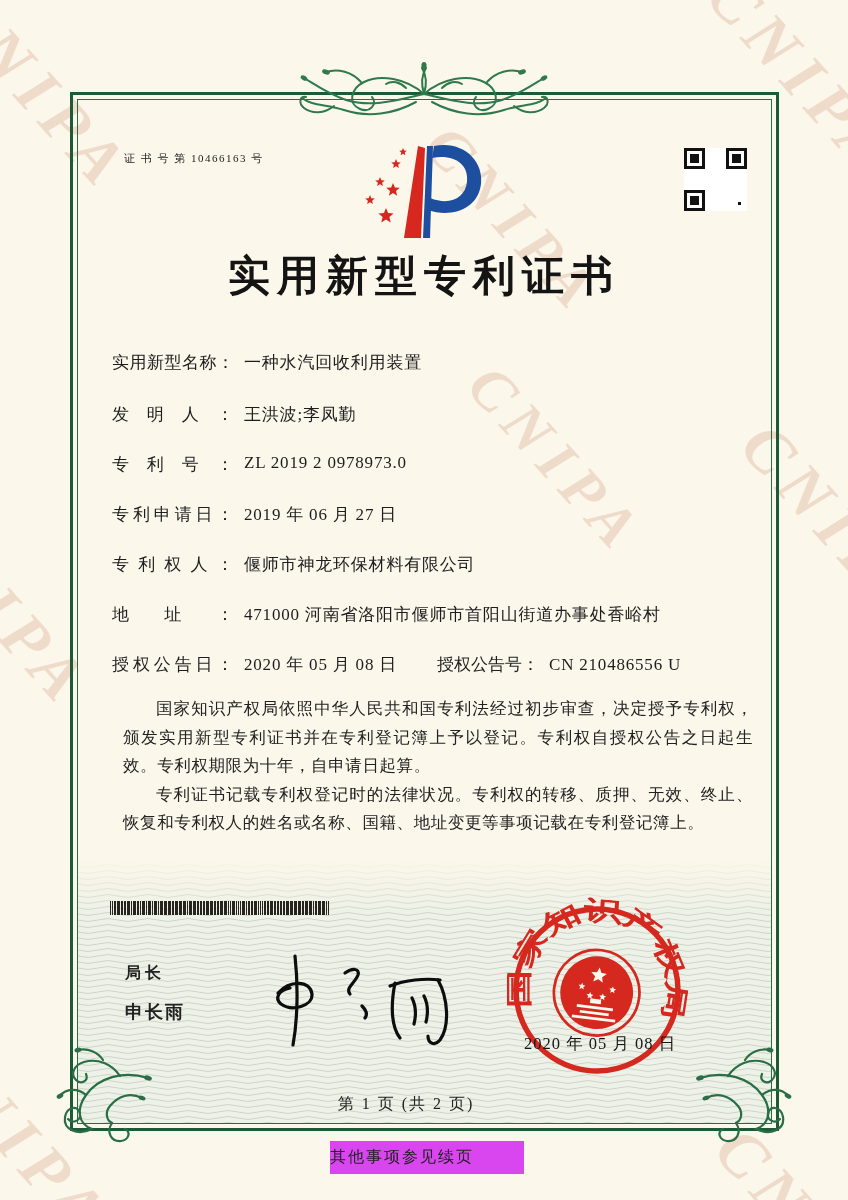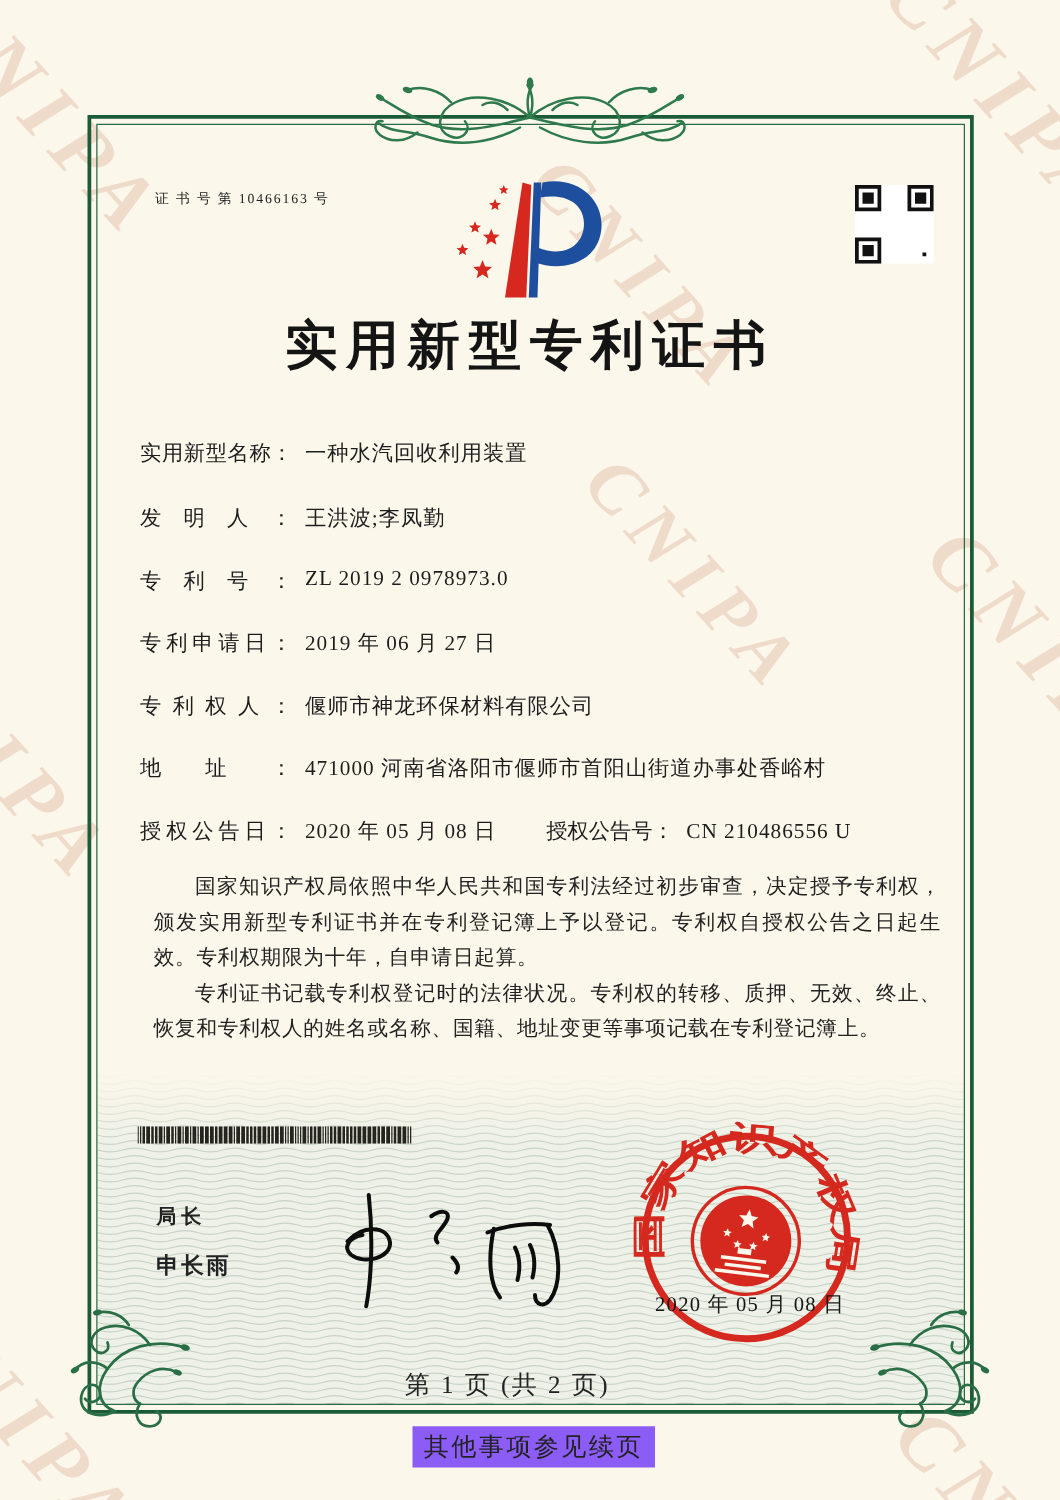--- a/index.html
+++ b/index.html
@@ -34,24 +34,24 @@
   .paras p{margin:0;text-indent:2em;}
   .barcode{left:110px;top:901px;}
   .director-title{left:125px;top:963px;font-family:"Liberation Sans",sans-serif;
       font-weight:700;font-size:16px;letter-spacing:4px;color:#222;}
   .director-name{left:125px;top:1000px;font-family:"Liberation Sans",sans-serif;
       font-weight:700;font-size:18px;letter-spacing:2px;color:#222;}
   .signature{left:255px;top:948px;}
   .seal{left:506px;top:899px;transform:rotate(7deg);}
   .seal-date{left:524px;top:1033px;width:185px;font-size:16.5px;letter-spacing:1px;
       color:#151515;z-index:4;}
-  .page-info{left:70px;top:1094px;width:672px;text-align:center;font-size:20px;
+  .page-info{left:70px;top:1094px;width:672px;text-align:center;font-size:16px;
       letter-spacing:2px;color:#222;}
-  .note-box{left:330px;top:1141px;width:194px;height:33px;background:#8b5cf6;z-index:3;
-      display:flex;align-items:center;justify-content:center;font-size:20px;letter-spacing:2px;color:#222;}
+  .note-box{left:330px;top:1141px;width:194px;height:33px;background:#d946ef;z-index:3;
+      display:flex;align-items:center;font-size:16px;letter-spacing:2px;color:#222;}
   .orn{position:absolute;z-index:4;}
   .orn-top{left:282px;top:54px;}
   .orn-br{left:690px;top:1040px;}
   .orn-bl{left:28px;top:1040px;transform:scaleX(-1);}
 </style>
 </head>
 <body>
 
 <div class="page">
 

